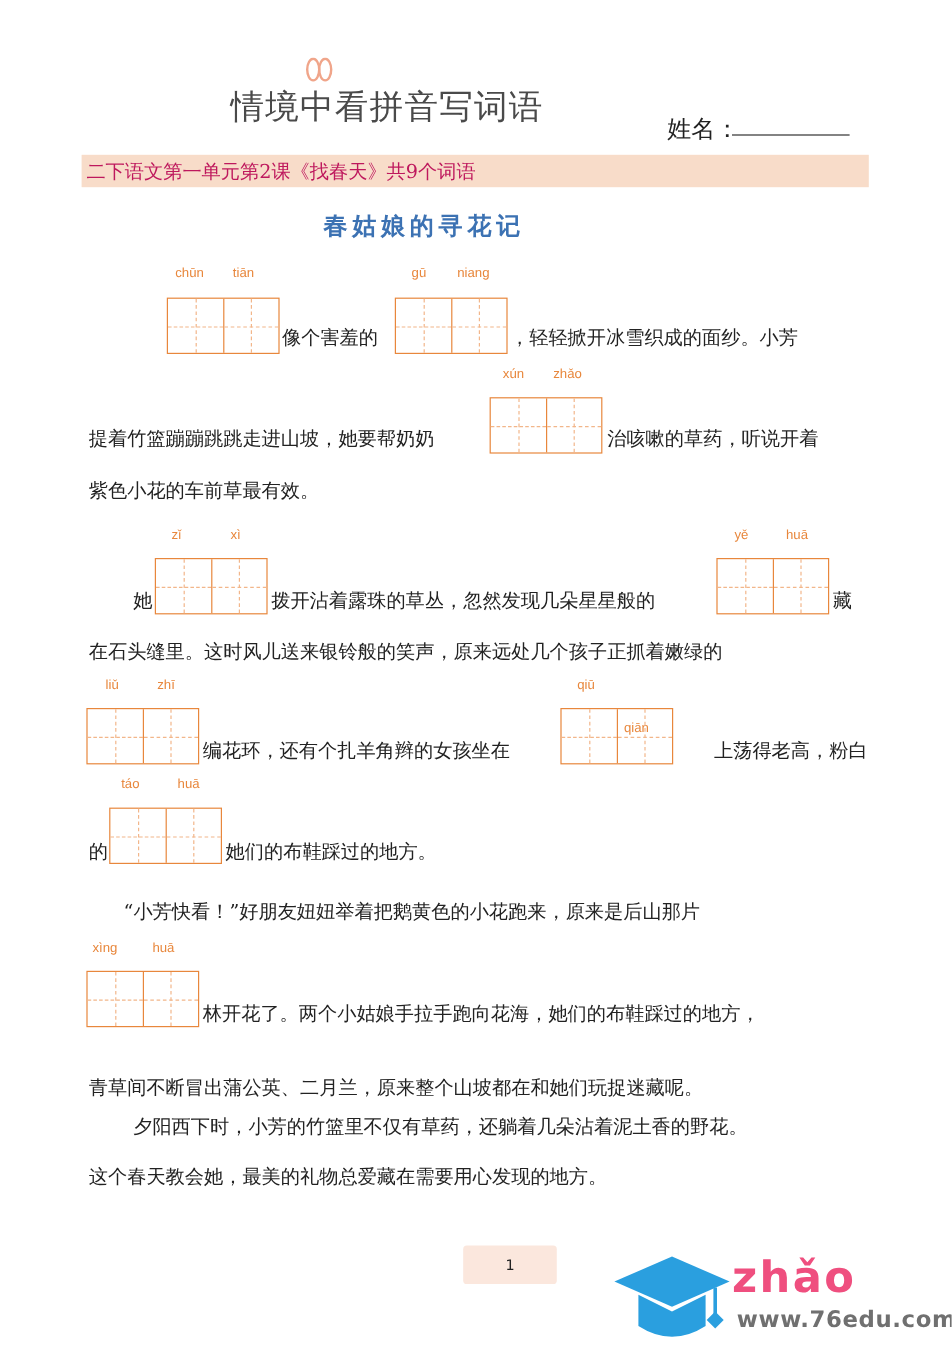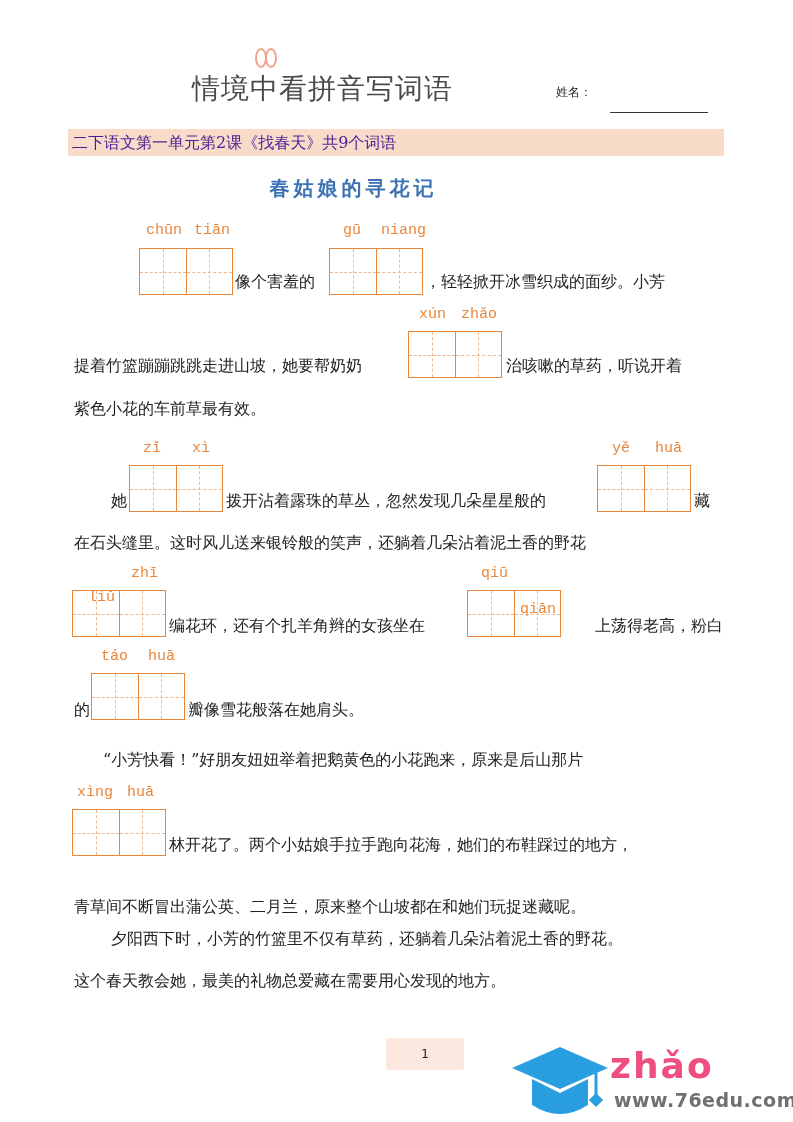--- a/index.html
+++ b/index.html
@@ -2,28 +2,28 @@
 <html><head>
 <meta charset="utf-8">
 <style>
   html, body { margin:0; padding:0; background:#ffffff; }
   body { width:793px; height:1122px; position:relative; overflow:hidden;
          font-family:"DejaVu Serif", "Liberation Serif", serif; color:#222; }
   .abs { position:absolute; }
   .logo { left:192px; top:70px; font-family:"DejaVu Sans", "Liberation Sans", sans-serif;
           font-size:28px; color:#4a4a4a; letter-spacing:1px; font-weight:300; }
   .ears { left:253px; top:48px; width:26px; height:22px; }
-  .name-label { left:556px; top:84px; font-size:12px; color:#222; }
+  .name-label { left:556px; top:94px; font-size:20px; color:#222; }
   .name-line { left:610px; top:112px; width:98px; border-bottom:1px solid #333; height:0; }
   .band { left:68px; top:129px; width:656px; height:27px; background:#f8dcc9; }
-  .band-text { left:72px; top:133px; font-size:16px; color:#4c1d95; font-family:"DejaVu Serif", serif; }
+  .band-text { left:72px; top:133px; font-size:16px; color:#be185d; font-family:"DejaVu Serif", serif; }
   .story-title { left:0; width:707px; top:175px; text-align:center; font-size:20px;
                  color:#3c72b3; font-weight:bold; letter-spacing:4px; }
   .txt { font-size:16px; color:#222; white-space:nowrap; line-height:20px; }
-  .py { font-family:Liberation Mono, monospace; font-size:15px; color:#e8873c; white-space:nowrap; }
+  .py { font-family:Liberation Sans, sans-serif; font-size:11px; color:#e8873c; white-space:nowrap; }
   .grid { height:47px; width:94px; display:flex; border:1px solid #e8873c; box-sizing:border-box; }
   .cell { flex:1; position:relative; box-sizing:border-box; }
   .cell + .cell { border-left:1.5px solid #e8873c; }
   .cell::before { content:""; position:absolute; left:50%; top:0; bottom:0; border-left:1px dashed #f2b68a; }
   .cell::after { content:""; position:absolute; top:50%; left:0; right:0; border-top:1px dashed #f2b68a; }
   .page-box { left:386px; top:1038px; width:78px; height:32px; background:#fbe7dd; border-radius:3px;
               font-family:"DejaVu Sans", sans-serif; font-size:12px; text-align:center; line-height:32px; color:#222; }
   .brand-cn { left:610px; top:1045px; font-family:"DejaVu Sans", sans-serif; font-weight:bold;
               font-size:36px; color:#ef4f7f; letter-spacing:2px; }
   .brand-url { left:614px; top:1089px; font-family:"DejaVu Sans", sans-serif; font-weight:bold;
@@ -83,23 +83,23 @@
 <div class="abs txt" style="left:226px;top:491px;">拨开沾着露珠的草丛，忽然发现几朵星星般的</div>
 
 <div class="abs py" style="left:612px;top:440px;">yě</div>
 <div class="abs py" style="left:655px;top:440px;">huā</div>
 <div class="abs grid" style="left:597px;top:465px;">
     <div class="cell"></div>
     <div class="cell"></div>
   </div>
 <div class="abs txt" style="left:694px;top:491px;">藏</div>
 
-<div class="abs txt" style="left:74px;top:533px;">在石头缝里。这时风儿送来银铃般的笑声，还躺着几朵沾着泥土香的野花</div>
+<div class="abs txt" style="left:74px;top:533px;">在石头缝里。这时风儿送来银铃般的笑声，原来远处几个孩子正抓着嫩绿的</div>
 
-<div class="abs py" style="left:88px;top:565px;margin-top:24px;">liǔ</div>
+<div class="abs py" style="left:88px;top:565px;">liǔ</div>
 <div class="abs py" style="left:131px;top:565px;">zhī</div>
 <div class="abs grid" style="left:72px;top:590px;">
     <div class="cell"></div>
     <div class="cell"></div>
   </div>
 <div class="abs txt" style="left:169px;top:616px;">编花环，还有个扎羊角辫的女孩坐在</div>
 
 <div class="abs py" style="left:481px;top:565px;">qiū</div>
 <div class="abs py" style="left:520px;top:565px;margin-top:36px;">qiān</div>
 <div class="abs grid" style="left:467px;top:590px;">
@@ -108,21 +108,21 @@
   </div>
 <div class="abs txt" style="left:595px;top:616px;">上荡得老高，粉白</div>
 
 <div class="abs py" style="left:101px;top:648px;">táo</div>
 <div class="abs py" style="left:148px;top:648px;">huā</div>
 <div class="abs txt" style="left:74px;top:700px;">的</div>
 <div class="abs grid" style="left:91px;top:673px;">
     <div class="cell"></div>
     <div class="cell"></div>
   </div>
-<div class="abs txt" style="left:188px;top:700px;">瓣像雪花般落在她肩头。</div>
+<div class="abs txt" style="left:188px;top:700px;">她们的布鞋踩过的地方。</div>
 
 <div class="abs txt" style="left:103px;top:750px;">“小芳快看！”好朋友妞妞举着把鹅黄色的小花跑来，原来是后山那片</div>
 
 <div class="abs py" style="left:77px;top:784px;">xìng</div>
 <div class="abs py" style="left:127px;top:784px;">huā</div>
 <div class="abs grid" style="left:72px;top:809px;">
     <div class="cell"></div>
     <div class="cell"></div>
   </div>
 <div class="abs txt" style="left:169px;top:835px;">林开花了。两个小姑娘手拉手跑向花海，她们的布鞋踩过的地方，</div>

